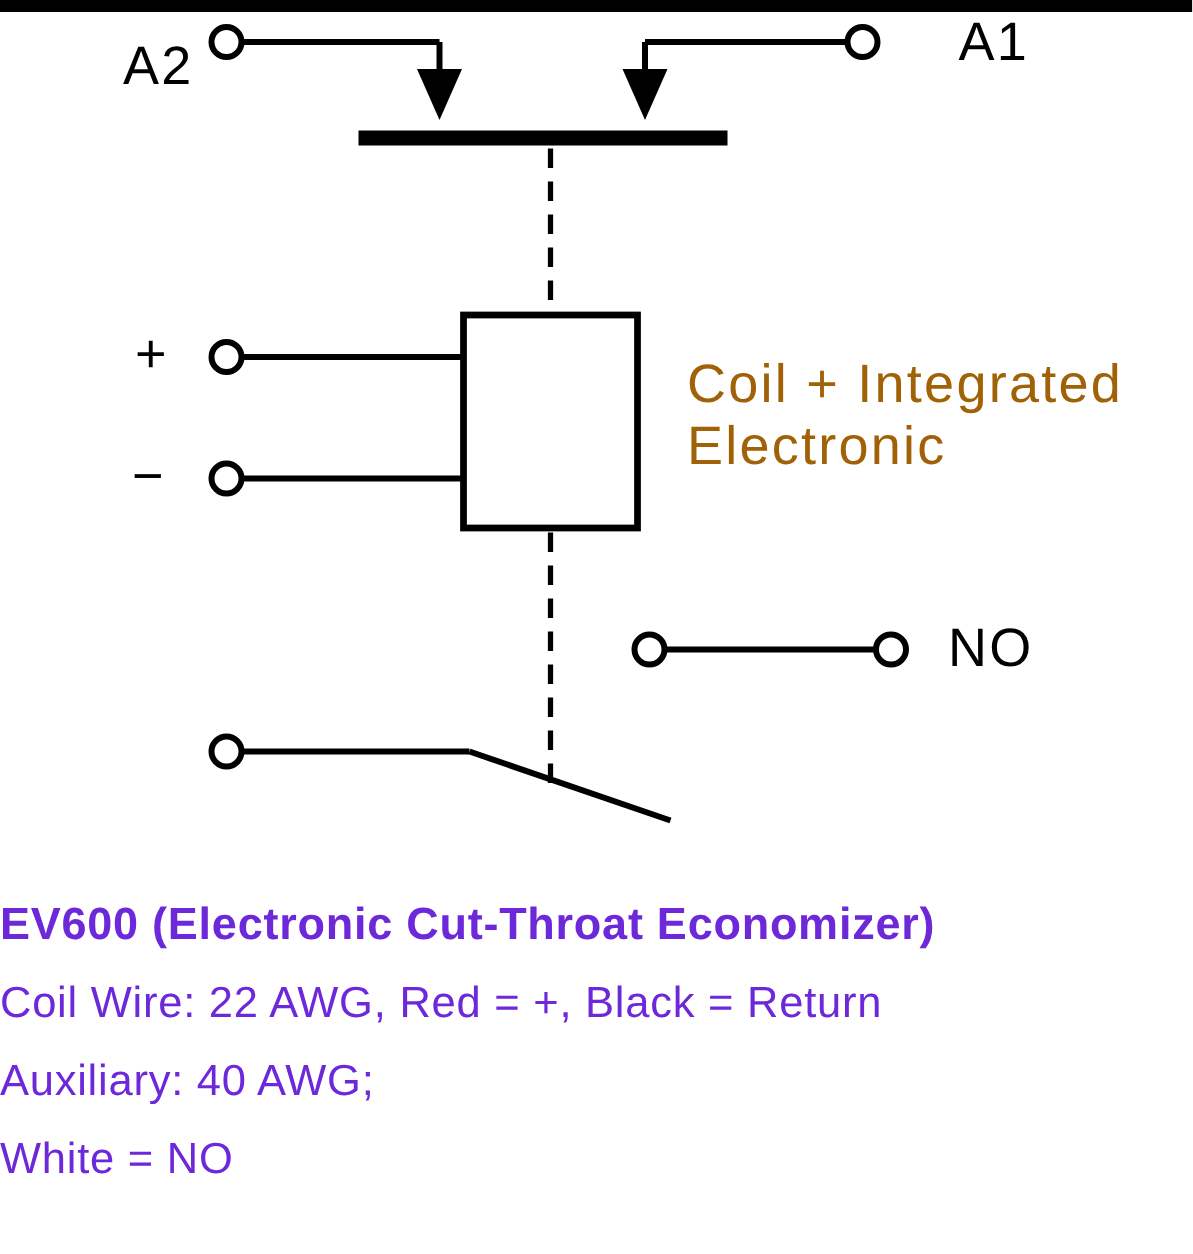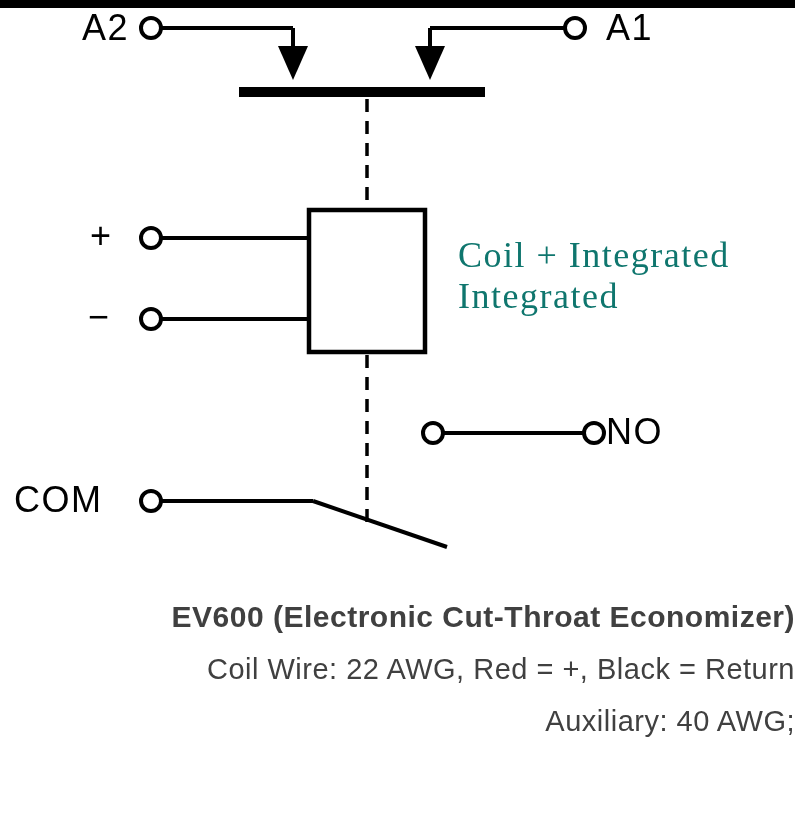--- a/index.html
+++ b/index.html
@@ -28,44 +28,43 @@
 
   .lbl {
     position: absolute;
     font-size: 36px;
     line-height: 40px;
     letter-spacing: 1.5px;
     color: #000;
     white-space: nowrap;
   }
 
-  .lbl-a2   { left: 82px;  top: 8px; }
-  .lbl-a1   { left: 606px; top: 8px; }
+  .lbl-a2   { left: 82px;  top: 24px; }
+  .lbl-a1   { left: 639px; top: 8px; }
   .lbl-plus { left: 90px;  top: 216px; }
   .lbl-minus{ left: 88px;  top: 297px; }
-  .lbl-no   { left: 606px; top: 412px; }
+  .lbl-no   { left: 632px; top: 412px; }
   .lbl-com  { left: 14px;  top: 480px; }
 
   .coil-label {
     position: absolute;
     left: 458px; top: 235px;
     font-size: 36px;
     line-height: 41px;
     letter-spacing: 1.5px;
-    color: #0f766e;
+    color: #a16207;
     white-space: nowrap;
-    font-family: Liberation Serif, serif;
   }
 
   .caption {
     position: absolute;
     left: 0; top: 599px;
     width: 795px;
-    text-align: right;
-    color: #404040;
+    text-align: left;
+    color: #6d28d9;
   }
   .caption .title {
     font-size: 30px;
     font-weight: bold;
     line-height: 36px;
     letter-spacing: 0.5px;
     margin-bottom: 6px;
     white-space: nowrap;
   }
   .caption .line {
@@ -116,26 +115,26 @@
     <circle cx="151" cy="501" r="10" fill="none" stroke="#000" stroke-width="4"></circle>
     <line x1="161" y1="501" x2="313" y2="501" stroke="#000" stroke-width="4"></line>
     <line x1="313" y1="501" x2="447" y2="547" stroke="#000" stroke-width="4"></line>
   </svg>
 
   <div class="lbl lbl-a2">A2</div>
   <div class="lbl lbl-a1">A1</div>
   <div class="lbl lbl-plus">+</div>
   <div class="lbl lbl-minus">−</div>
   <div class="lbl lbl-no">NO</div>
-  <div class="lbl lbl-com">COM</div>
 
   <div class="coil-label">
     <div>Coil + Integrated</div>
-    <div>Integrated</div>
+    <div>Electronic</div>
   </div>
 
   <div class="caption">
     <div class="title">EV600 (Electronic Cut-Throat Economizer)</div>
     <div class="line">Coil Wire: 22 AWG, Red = +, Black = Return</div>
     <div class="line">Auxiliary: 40 AWG;</div>
+    <div class="line">White = NO</div>
   </div>
 
 </div>
 
 </body></html>

